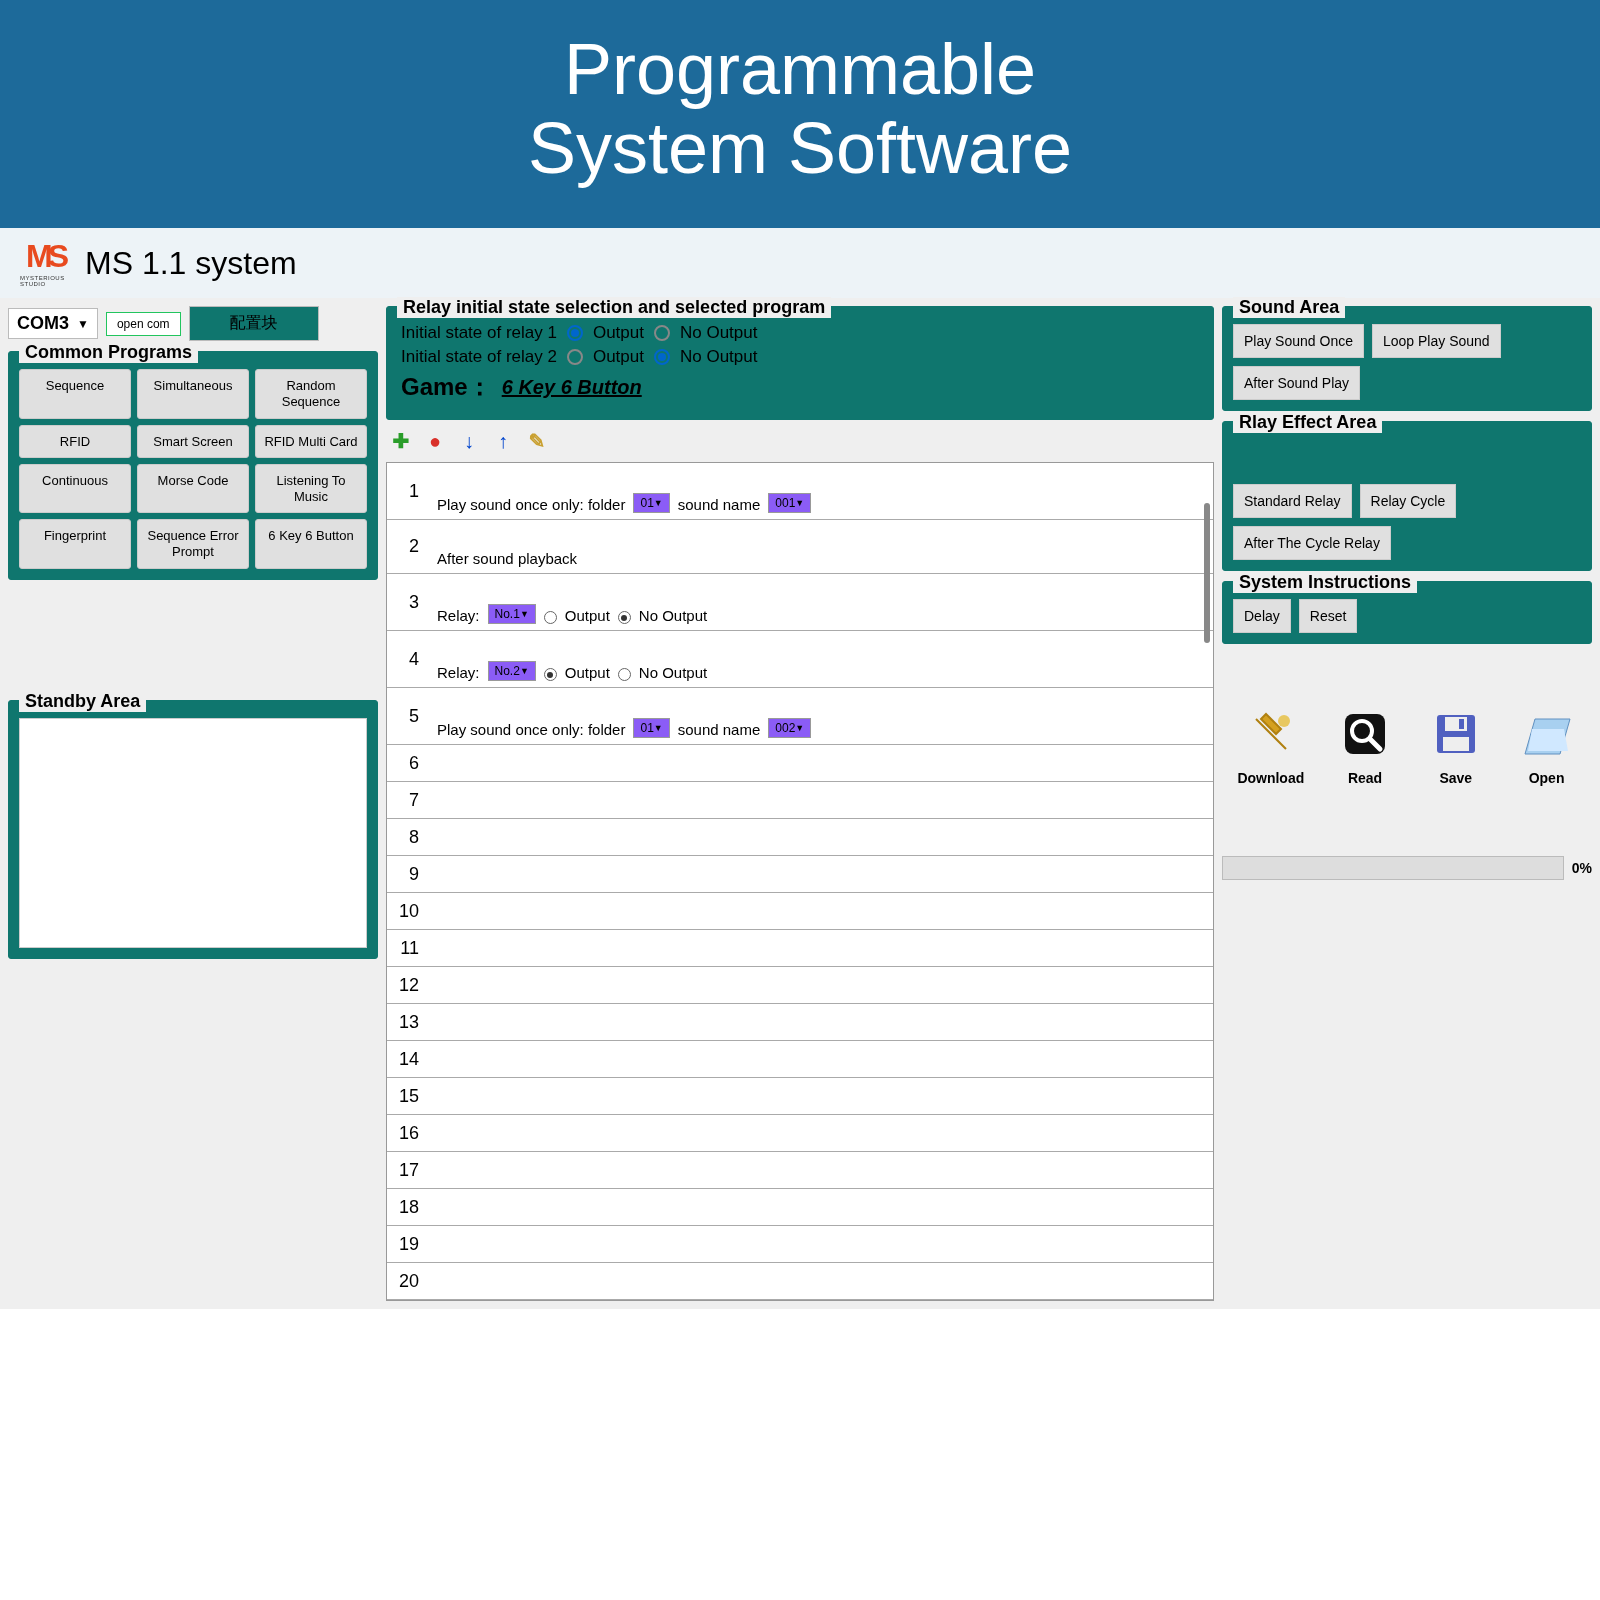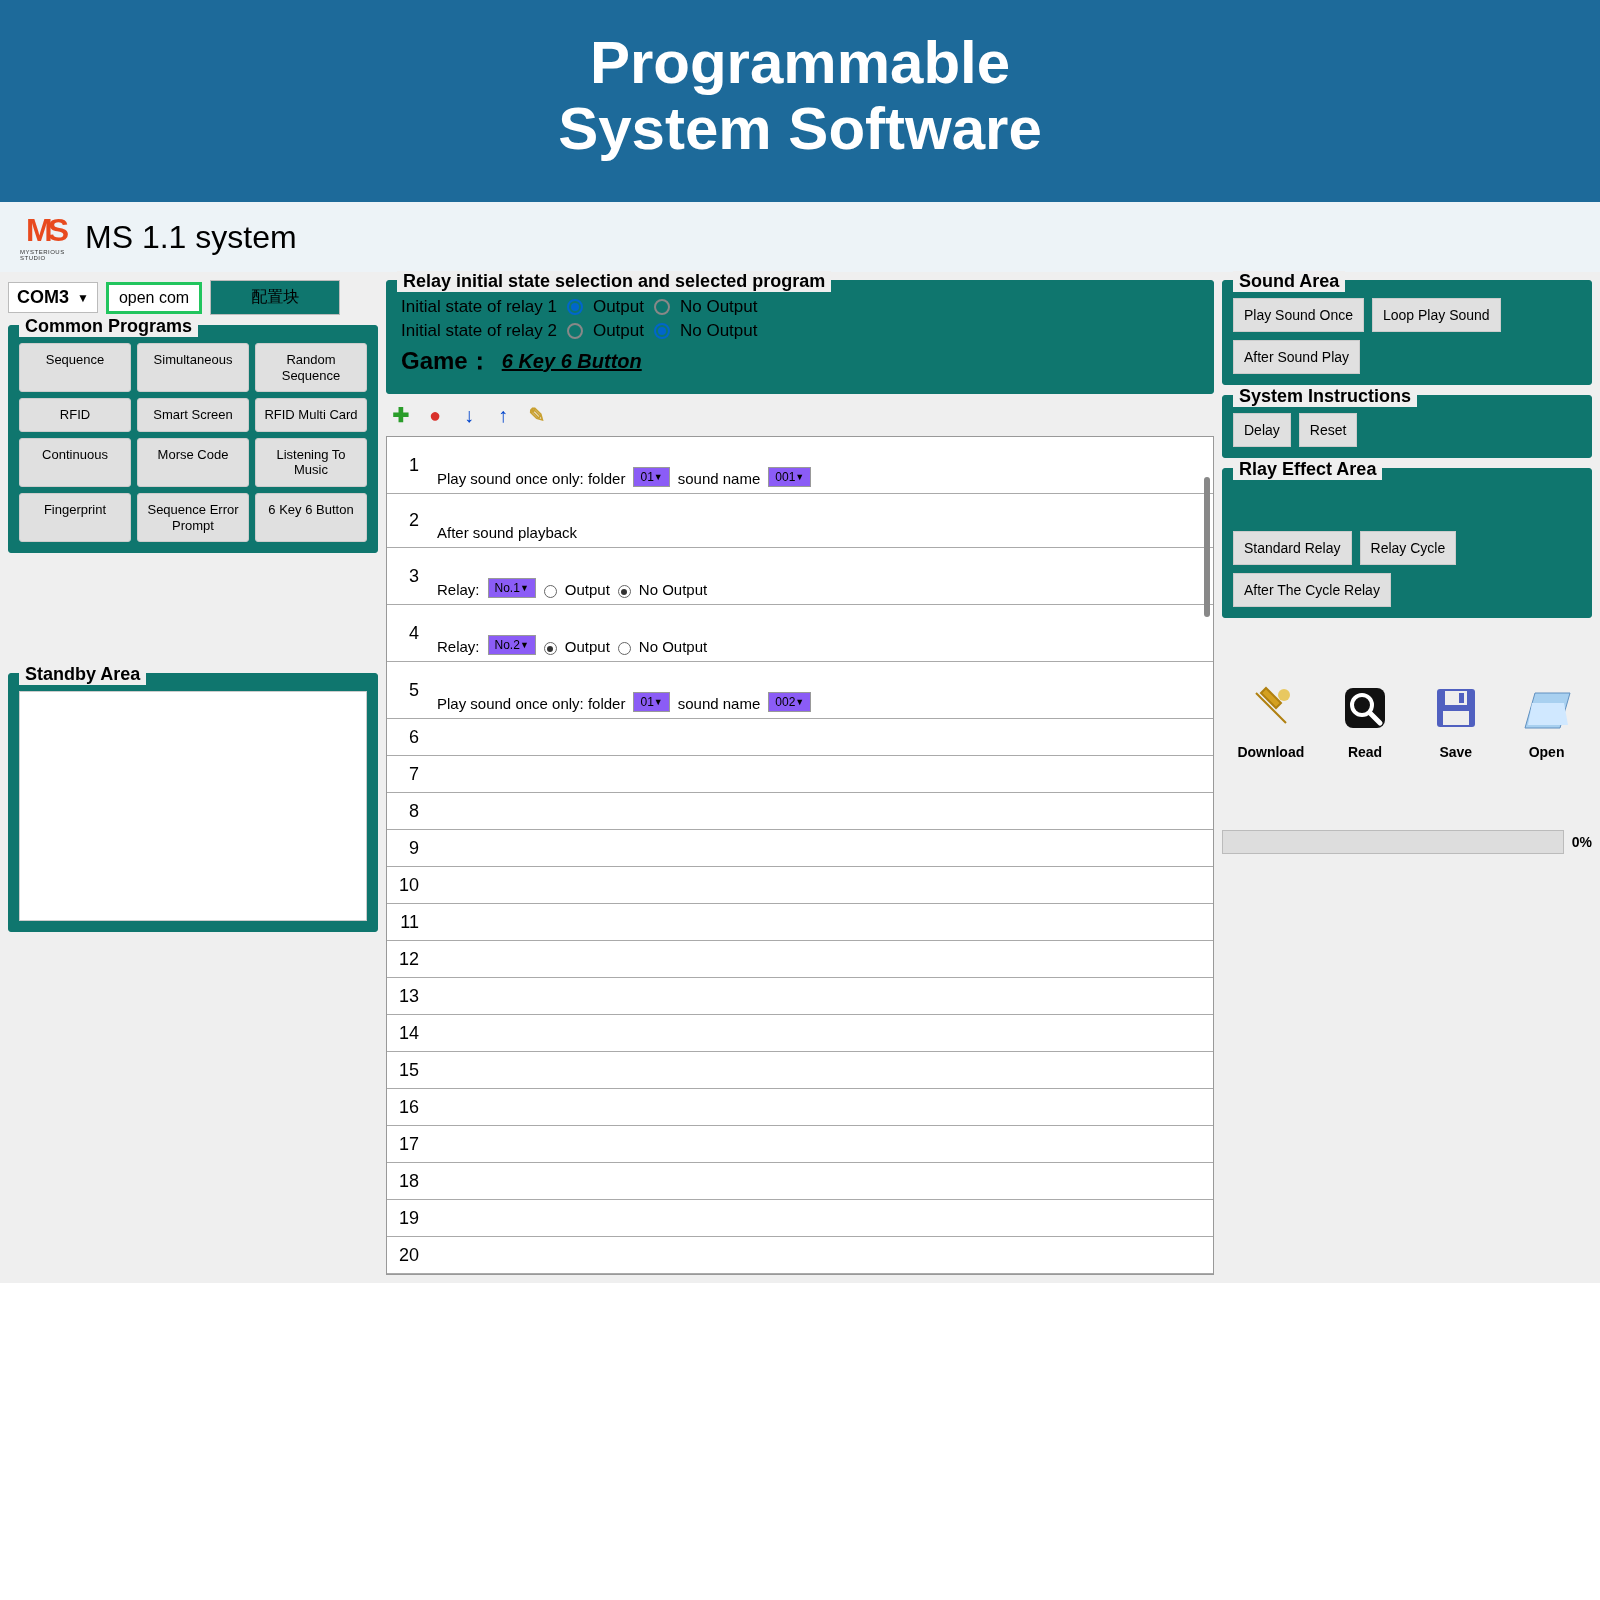--- a/index.html
+++ b/index.html
@@ -1,36 +1,36 @@
 <!DOCTYPE html>
 <html><head>
 <meta charset="utf-8">
 <style>
 * { box-sizing: border-box; margin: 0; padding: 0; font-family: Arial, sans-serif; }
 body { background: #fff; width: 1600px; height: 1600px; overflow: hidden; }
 
 .banner { background: #1d6a9a; color: #fff; text-align: center; padding: 30px 0 40px; }
-.banner h1 { font-size: 60px; font-weight: 700; line-height: 1.1; }
+.banner h1 { font-size: 72px; font-weight: 400; line-height: 1.1; }
 
 .titlebar { background: #edf3f7; padding: 10px 20px; display: flex; align-items: center; gap: 15px; }
 .logo { width: 50px; height: 50px; display: flex; flex-direction: column; align-items: center; }
 .logo-mark { color: #e84a1f; font-size: 32px; font-weight: 700; letter-spacing: -5px; }
 .logo-text { font-size: 6px; color: #333; letter-spacing: 0.5px; }
 .titlebar-title { font-size: 32px; font-weight: 400; }
 
 .app-body { background: #efefef; padding: 8px; display: flex; gap: 8px; }
 
 .col-left { width: 370px; display: flex; flex-direction: column; gap: 10px; }
 .col-mid { flex: 1; display: flex; flex-direction: column; gap: 8px; }
 .col-right { width: 370px; display: flex; flex-direction: column; gap: 10px; }
 
 .top-controls { display: flex; gap: 8px; align-items: center; }
 .dropdown { background: #fff; border: 1px solid #bbb; padding: 4px 8px; font-size: 18px; font-weight: 700; display: flex; align-items: center; gap: 8px; }
 .dropdown .arrow { font-size: 12px; }
-.small-btn { background: #fff; border: 3px solid #22c55e; padding: 4px 10px; font-size: 16px; }
+.small-btn { background: #fff; border: 1px solid #22c55e; padding: 4px 10px; font-size: 12px; }
 .wide-btn { background: #0f766e; border: 1px solid #bbb; padding: 6px 40px; font-size: 16px; }
 
 .group { border: 1px solid #0f766e; border-radius: 3px; padding: 12px 10px 10px; position: relative; background: #0f766e; }
 .group-title { position: absolute; top: -10px; left: 10px; background: #efefef; padding: 0 6px; font-size: 18px; font-weight: 700; }
 
 .program-grid { display: grid; grid-template-columns: repeat(3, 1fr); gap: 6px; margin-top: 5px; }
 .prog-btn { background: #e0e0e0; border: 1px solid #ccc; border-radius: 3px; padding: 8px 4px; font-size: 13px; text-align: center; line-height: 1.2; cursor: pointer; }
 
 .blank-area { background: #fff; border: 1px solid #ccc; min-height: 230px; margin-top: 5px; }
 
@@ -291,34 +291,34 @@
   <div class="col-right">
     <div class="group">
       <div class="group-title">Sound Area</div>
       <div class="btn-row">
         <div class="gray-btn">Play Sound Once</div>
         <div class="gray-btn">Loop Play Sound</div>
         <div class="gray-btn">After Sound Play</div>
       </div>
     </div>
 
-    <div class="group">
-      <div class="group-title">System Instructions</div>
-      <div class="btn-row">
-        <div class="gray-btn">Delay</div>
-        <div class="gray-btn">Reset</div>
-      </div>
-    </div>
-
     <div class="group" style="min-height:130px;">
       <div class="group-title">Rlay Effect Area</div>
       <div class="btn-row" style="margin-top:50px;">
         <div class="gray-btn">Standard Relay</div>
         <div class="gray-btn">Relay Cycle</div>
         <div class="gray-btn">After The Cycle Relay</div>
+      </div>
+    </div>
+
+    <div class="group">
+      <div class="group-title">System Instructions</div>
+      <div class="btn-row">
+        <div class="gray-btn">Delay</div>
+        <div class="gray-btn">Reset</div>
       </div>
     </div>
 
     <div class="action-icons">
       <div class="action-icon">
         <div class="action-icon-box">
           <svg width="50" height="50" viewBox="0 0 50 50">
               <path d="M10 10 L40 40 M20 5 L35 20 L30 25 L15 10 Z" fill="#d4a020" stroke="#b08010" stroke-width="2"></path>
               <circle cx="38" cy="12" r="6" fill="#e8c860"></circle>
             </svg>

